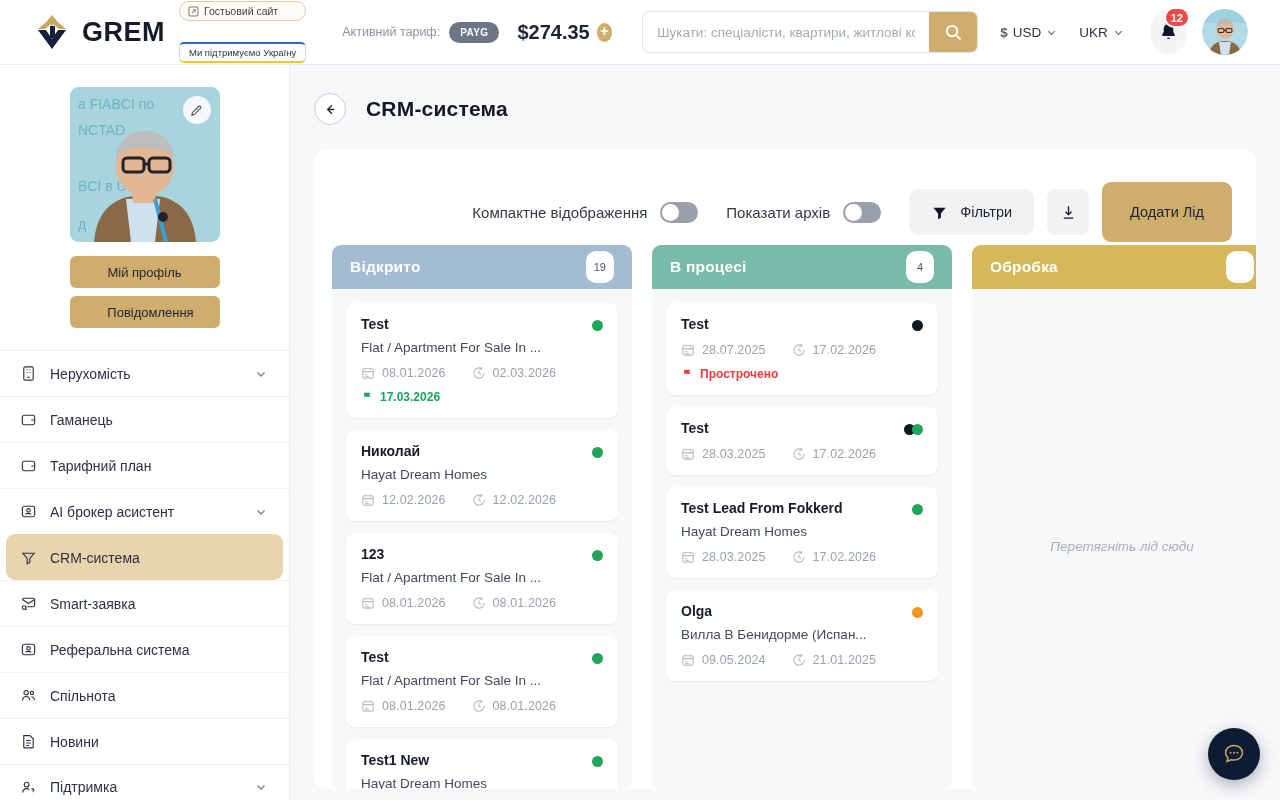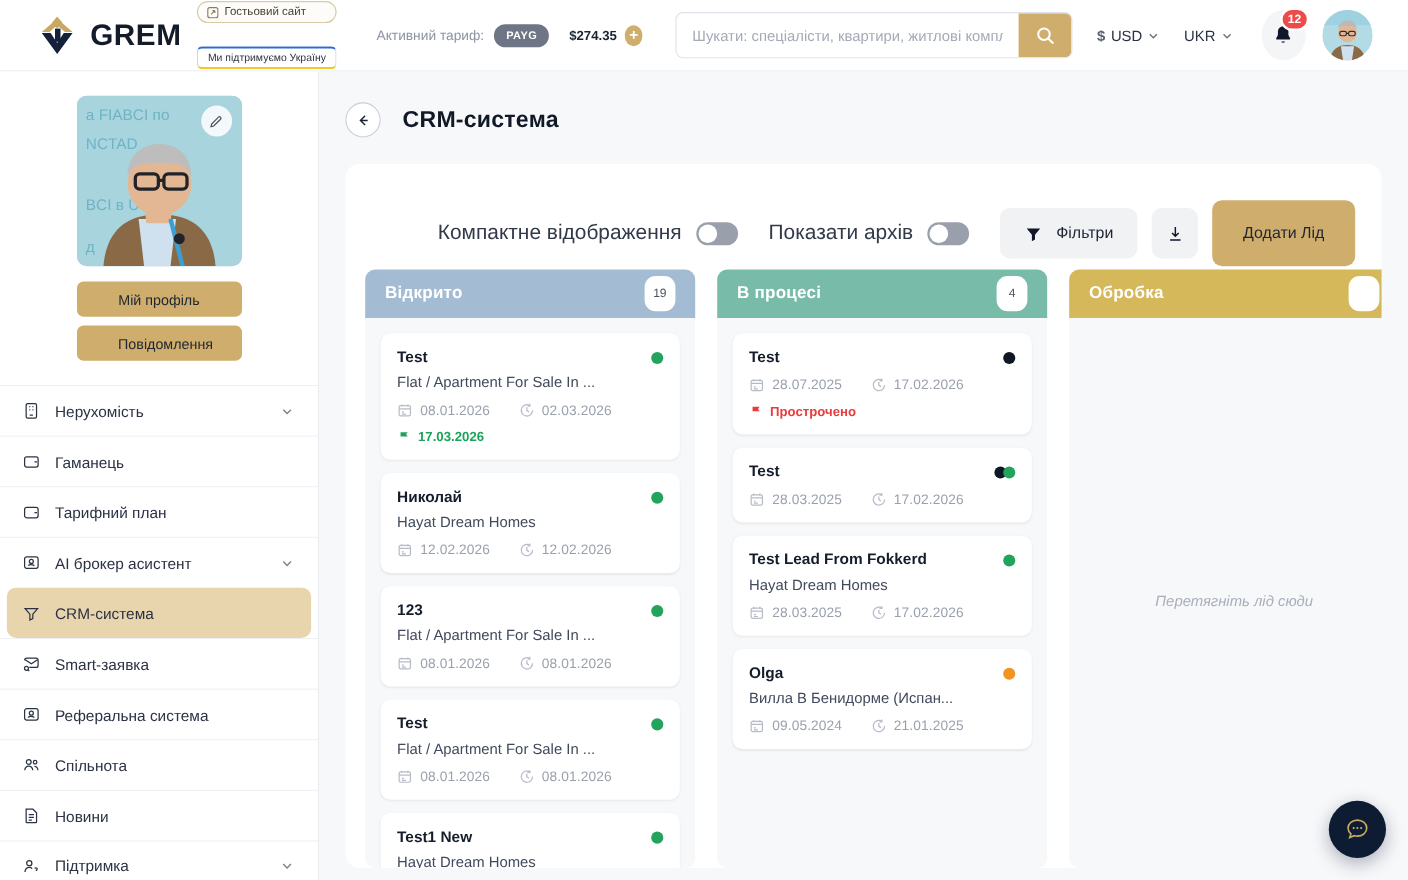--- a/index.html
+++ b/index.html
@@ -33,21 +33,21 @@
     border: 1px solid #cfd6e2; border-top: 2px solid #2e6ad1; border-bottom: 2px solid #f0c930;
     border-radius: 5px; background: #ffffff; font-size: 9.5px; color: #2d3342;
     padding: 3px 9px; white-space: nowrap; text-align: center;
   }
   .tariff { display: flex; align-items: center; gap: 9px; margin-left: 36px; }
   .tariff-label { font-size: 12.5px; color: #8d95a3; white-space: nowrap; }
   .payg-pill {
     background: #6e7584; color: #fff; font-size: 10px; font-weight: 700;
     letter-spacing: .4px; border-radius: 11px; padding: 5px 11px;
   }
-  .balance { font-size: 12px; font-weight: 700; color: #1b2435; margin-left: 18px; }
+  .balance { font-size: 20px; font-weight: 700; color: #1b2435; margin-left: 18px; }
   .plus-btn {
     width: 19px; height: 19px; border-radius: 50%; background: #cfae6d;
     color: #fff; font-size: 14px; line-height: 17px; text-align: center;
     margin-left: 7px; font-weight: 700; cursor: pointer;
   }
   .searchwrap {
     margin-left: 30px; display: flex; height: 42px; width: 414px;
     border: 1px solid #dfe3ea; border-radius: 7px; overflow: hidden; background: #fff;
   }
   .searchwrap input {
@@ -131,21 +131,21 @@
 
   .panel {
     margin: 24px 0 0 24px; width: 942px; height: 640px;
     background: #fff; border-radius: 13px; position: relative; overflow: hidden;
   }
   .toolbar {
     display: flex; align-items: center; justify-content: flex-end;
     gap: 0; padding: 34px 24px 0 0; height: 92px;
   }
   .tg-group { display: flex; align-items: center; gap: 13px; margin-right: 28px; }
-  .tg-label { font-size: 19px; color: #323a4a; white-space: nowrap; }
+  .tg-label { font-size: 15px; color: #323a4a; white-space: nowrap; }
   .toggle {
     width: 38px; height: 21px; border-radius: 11px; background: #9aa0ab;
     position: relative; cursor: pointer; flex: none;
   }
   .toggle .knob {
     position: absolute; top: 2px; left: 2px; width: 17px; height: 17px;
     border-radius: 50%; background: #fff;
   }
   .btn-filters {
     height: 46px; background: #f1f2f4; border: 0; border-radius: 9px;

